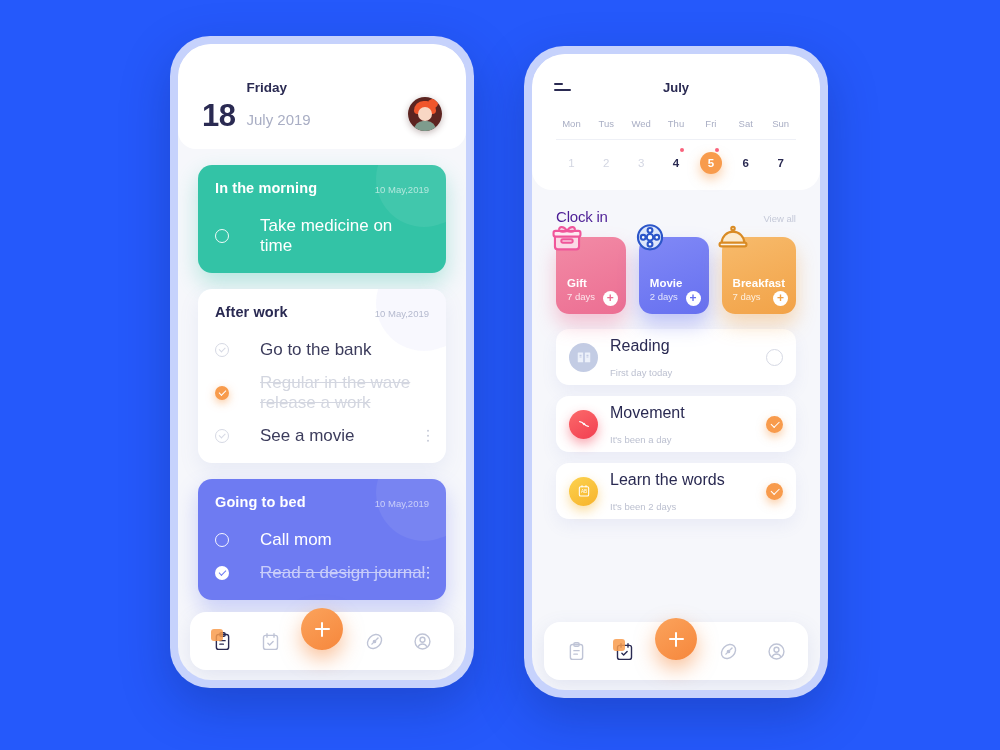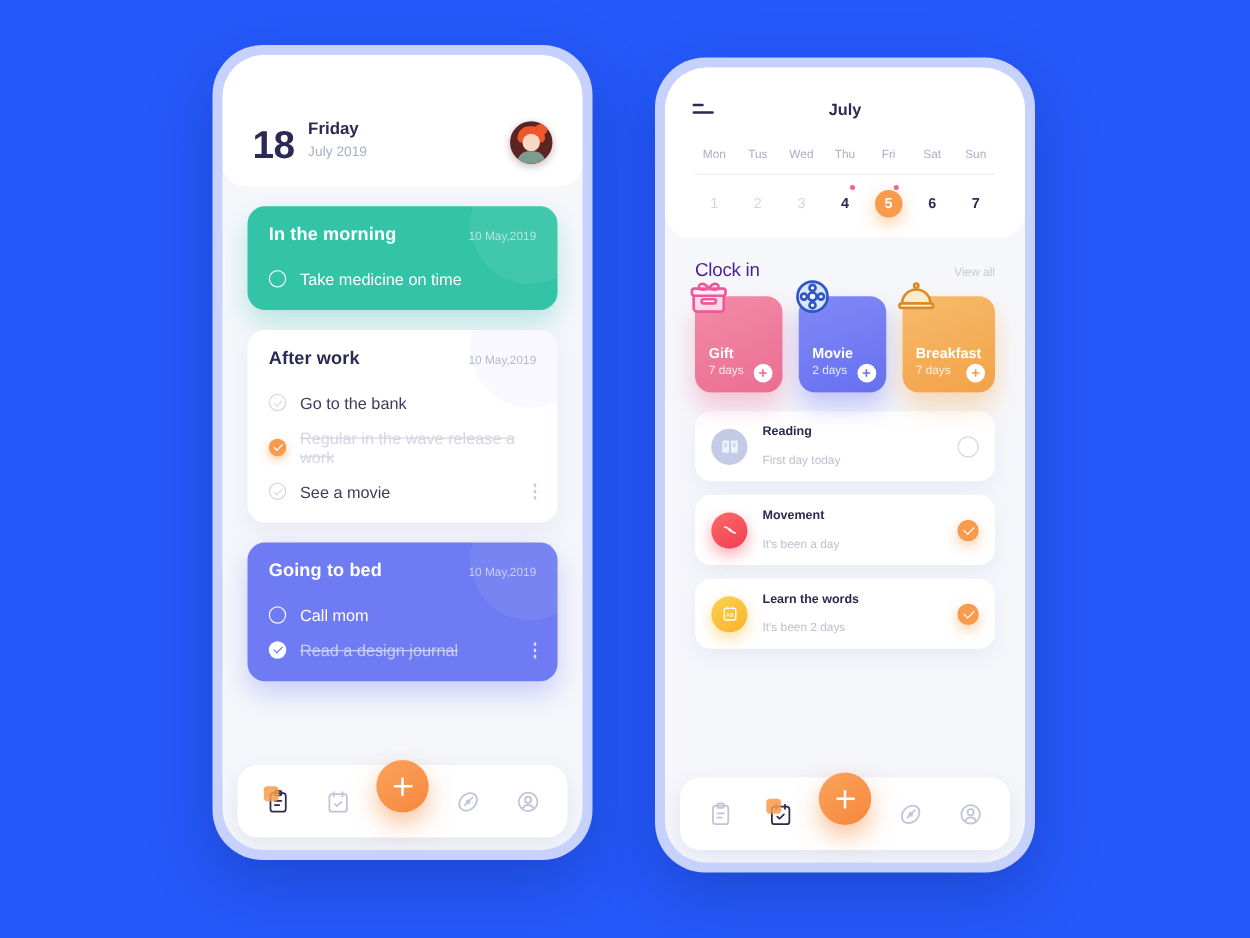--- a/index.html
+++ b/index.html
@@ -40,21 +40,21 @@
     padding:0 24px 18px 24px;
     justify-content:space-between;
   }
   .date-wrap { display:flex; align-items:flex-end; gap:11px; }
   .date-num {
     font-size:31px; font-weight:bold; color:#2A2A52; line-height:1;
     letter-spacing:-.5px;
   }
   .date-txt { line-height:1.25; padding-bottom:1px; }
   .date-day { font-size:13.5px; font-weight:bold; color:#2A2A52; }
-  .date-my  { font-size:11px; color:#A9AEC4; margin-top:4px; }
+  .date-my  { font-size:15px; color:#A9AEC4; margin-top:14px; }
   .avatar {
     width:34px; height:34px; border-radius:50%;
     background:radial-gradient(circle at 50% 42%, #E9A78E 0 26%, #5C2420 27% 100%);
     position:relative; overflow:hidden;
     box-shadow:0 2px 7px rgba(60,20,20,.3);
     flex:0 0 auto;
   }
   .avatar .hair {
     position:absolute; left:6px; top:4px; width:22px; height:13px;
     background:#F0562C; border-radius:11px 11px 4px 4px;
@@ -105,21 +105,21 @@
   .chk.done-light:after { content:""; width:6px; height:3px; border-left:1.6px solid #33C3A6;
        border-bottom:1.6px solid #33C3A6; transform:rotate(-45deg); margin-top:-1.5px; }
   .card.purple .chk.done-light:after { border-color:#6E7BF2; }
   .chk.empty-grey { border:1.3px solid #D6D9E4; }
   .chk.empty-grey:after { content:""; width:5px; height:2.5px; border-left:1.3px solid #D6D9E4;
        border-bottom:1.3px solid #D6D9E4; transform:rotate(-45deg); margin-top:-1.5px; }
   .chk.done-orange { background:#F89B4C; box-shadow:0 3px 8px rgba(248,155,76,.55); }
   .chk.done-orange:after { content:""; width:6px; height:3px; border-left:1.6px solid #fff;
        border-bottom:1.6px solid #fff; transform:rotate(-45deg); margin-top:-1.5px; }
 
-  .task-label { font-size:13px; }
+  .task-label { font-size:17px;margin-left:20px; }
   .card.teal .task-label, .card.purple .task-label { color:#fff; }
   .card.white .task-label { color:#3C3C5C; }
   .task.done .task-label { text-decoration:line-through; opacity:.62; }
   .card.white .task.done .task-label { color:#B9BECE; }
 
   .dots { position:absolute; right:0; top:50%; transform:translateY(-50%);
           display:flex; flex-direction:column; gap:2.5px; }
   .dots i { width:2.5px; height:2.5px; border-radius:50%; display:block; }
   .card.teal .dots i, .card.purple .dots i { background:rgba(255,255,255,.75); }
   .card.white .dots i { background:#C8CCD9; }
@@ -213,21 +213,21 @@
     display:flex; align-items:center; padding:0 13px;
     box-shadow:0 7px 16px rgba(110,123,200,.09);
   }
   .h-ico { width:29px; height:29px; border-radius:50%; flex:0 0 auto;
            display:flex; align-items:center; justify-content:center; margin-right:12px; }
   .h-ico.grey { background:#C3CCE4; }
   .h-ico.red  { background:linear-gradient(150deg,#FB6A6A,#F23E51); box-shadow:0 5px 12px rgba(242,62,81,.45); }
   .h-ico.yellow { background:linear-gradient(150deg,#FCD24F,#F7B32B); box-shadow:0 5px 12px rgba(247,179,43,.45); }
   .h-ico svg { width:16px; height:16px; }
   .h-txt { flex:1; }
-  .h-name { font-size:10px; font-weight:bold; color:#2A2A52; }
+  .h-name { font-size:16px; font-weight:normal; color:#2A2A52; }
   .h-sub  { font-size:9.5px; color:#BCC0D0; margin-top:12px; }
   .h-chk { width:17px; height:17px; border-radius:50%; flex:0 0 auto;
            display:flex; align-items:center; justify-content:center; }
   .h-chk.off { border:1.5px solid #D6D9E4; }
   .h-chk.on  { background:#F89B4C; box-shadow:0 4px 10px rgba(248,155,76,.5); }
   .h-chk.on:after { content:""; width:7px; height:3.5px; border-left:1.8px solid #fff;
        border-bottom:1.8px solid #fff; transform:rotate(-45deg); margin-top:-2px; }
 </style>
 </head>
 <body>

